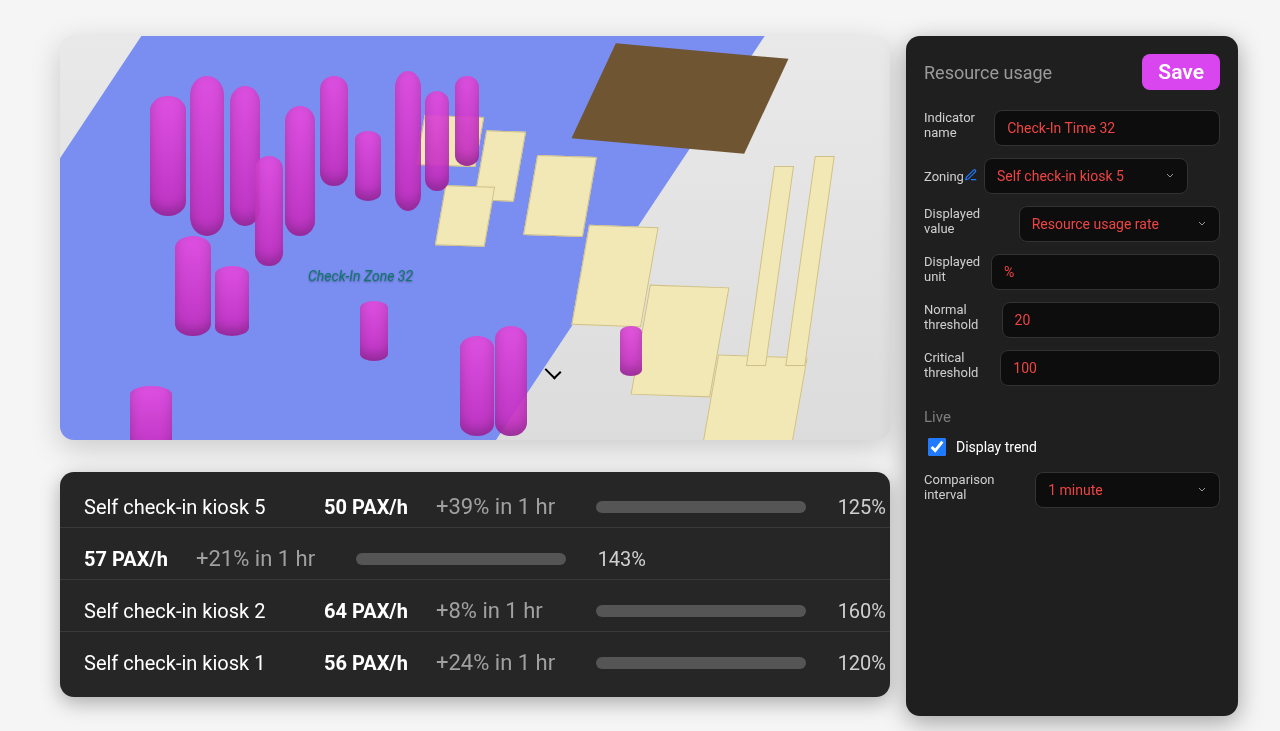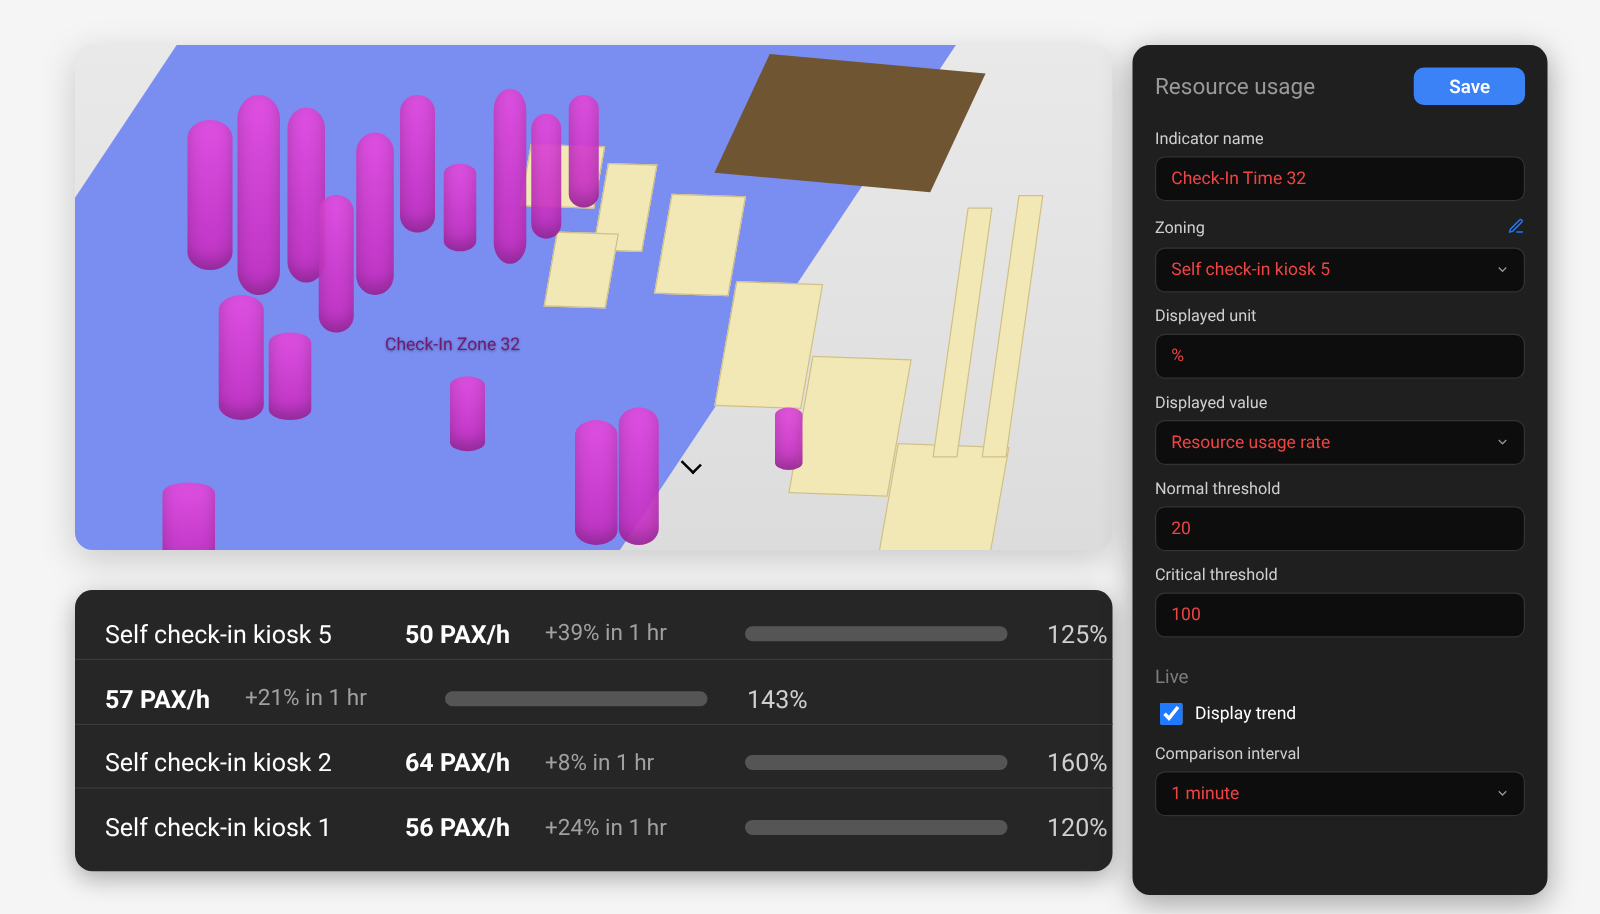--- a/index.html
+++ b/index.html
@@ -17,52 +17,52 @@
   }
   .vp-sky      { position:absolute; inset:0; background: linear-gradient(180deg,#e9e9e9,#dcdcdc); }
   .vp-blue     { position:absolute; left:-80px; top:-40px; width:75%; height:140%; background:#7a8df0;
                  transform: skewX(-35deg) rotate(-2deg); }
   .vp-brown    { position:absolute; right:120px; top:15px; width:180px; height:95px; background:#6f5532;
                  transform: skewX(-25deg) skewY(5deg); }
   .cyl { position:absolute; background:linear-gradient(180deg,#e64be0,#c22cbf); border-radius:50%/12%;
          box-shadow: inset 0 -6px 12px rgba(0,0,0,.25); opacity:.92; }
   .box { position:absolute; background:#f2e8b6; border:1px solid #cfc08a;
          transform:skewX(-10deg) skewY(2deg); }
-  .vp-label { position:absolute; left:248px; top:232px; color:#701a75; font-size:14px;
-              text-shadow:0 1px 2px rgba(0,0,0,.4); }
+  .vp-label { position:absolute; left:248px; top:232px; color:#0f766e; font-size:14px;
+              text-shadow:0 1px 2px rgba(0,0,0,.4);font-style:italic; }
   .cursor { position:absolute; left:488px; top:328px; width:12px; height:18px; }
   .cursor::before{content:"";position:absolute;border-left:2px solid #000;border-bottom:2px solid #000;
                   width:8px;height:12px;transform:rotate(-45deg);} 
 
   
   .kiosk-panel { position:absolute; left:60px; top:472px; width:830px; height:225px;
                  background:#262626; border-radius:14px; box-shadow:0 6px 20px rgba(0,0,0,.3);
                  padding:4px 0; display:flex; flex-direction:column; justify-content:space-evenly; }
   .kiosk-row { display:flex; align-items:center; padding:8px 24px; color:#fff; font-size:20px;
                border-bottom:1px solid #3a3a3a; }
   .kiosk-row:last-child{ border-bottom:none; }
   .k-name { flex:0 0 240px; font-weight:400; }
   .k-rate { flex:0 0 112px; font-weight:700; white-space:nowrap; }
-  .k-trend{ flex:0 0 140px; color:#a0a0a0; font-size:18px; }
+  .k-trend{ flex:0 0 140px; color:#a0a0a0; font-size:22px; }
   .k-bar-wrap{ flex:0 0 210px; height:12px; background:#555; border-radius:6px; overflow:hidden; margin:0 20px; }
   .k-bar { height:100%; border-radius:6px; }
   .k-pct { flex:0 0 60px; text-align:right; color:#cfcfcf; font-size:20px; }
 
   
   .side {
     position:absolute; right:42px; top:36px; width:332px; height:680px;
     background:#1f1f1f; border-radius:14px; padding:18px 18px 14px 18px;
     color:#ddd; display:flex; flex-direction:column; gap:6px;
     box-shadow:0 6px 24px rgba(0,0,0,.35);
   }
   .side-header{ display:flex; justify-content:space-between; align-items:center; margin-bottom:8px;}
   .side-title { color:#9a9a9a; font-size:18px; }
-  .save-btn   { background:#3b82f6; color:#fff; border:none; border-radius:8px;
-                padding:6px 28px; font-size:15px; font-weight:600; cursor:pointer;}
-  .field      { display:flex; flex-direction:column; gap:6px; margin-top:6px;}
+  .save-btn   { background:#d946ef; color:#fff; border:none; border-radius:8px;
+                padding:6px 16px; font-size:21px; font-weight:600; cursor:pointer;}
+  .field      { display:flex; gap:6px; margin-top:6px;}
   .field label{ font-size:13px; color:#cfcfcf; }
   .label-row  { display:flex; justify-content:space-between; align-items:center; }
   .edit-icon  { width:14px;height:14px; stroke:#1f7aff; }
   .input, .select {
     background:#0d0d0d; color:#ef4444; border:1px solid #333; border-radius:8px;
     padding:9px 12px; font-size:14px; outline:none; width:100%;
   }
   .select { appearance:none; position:relative; }
   .select-wrap{ position:relative; }
   .select-wrap .chev{ position:absolute; right:12px; top:50%; transform:translateY(-50%);
@@ -168,37 +168,37 @@
       <input class="select" readonly="" value="Self check-in kiosk 5" style="">
       <span class="chev">
         <svg viewBox="0 0 24 24" fill="none" stroke-width="2">
             <polyline points="6 9 12 15 18 9"></polyline>
           </svg>
       </span>
     </div>
   </div>
 
   <div class="field">
-    <label>Displayed unit</label>
-    <input class="input" value="%" style="">
-  </div>
-
-  <div class="field">
     <label>Displayed value</label>
     <div class="select-wrap">
       <input class="select" readonly="" value="Resource usage rate" style="">
       <span class="chev">
         <svg viewBox="0 0 24 24" fill="none" stroke-width="2">
             <polyline points="6 9 12 15 18 9"></polyline>
           </svg>
       </span>
     </div>
   </div>
 
   <div class="field">
+    <label>Displayed unit</label>
+    <input class="input" value="%" style="">
+  </div>
+
+  <div class="field">
     <label>Normal threshold</label>
     <input class="input" value="20" style="">
   </div>
 
   <div class="field">
     <label>Critical threshold</label>
     <input class="input" value="100" style="">
   </div>
 
   <div class="section-label">Live</div>

